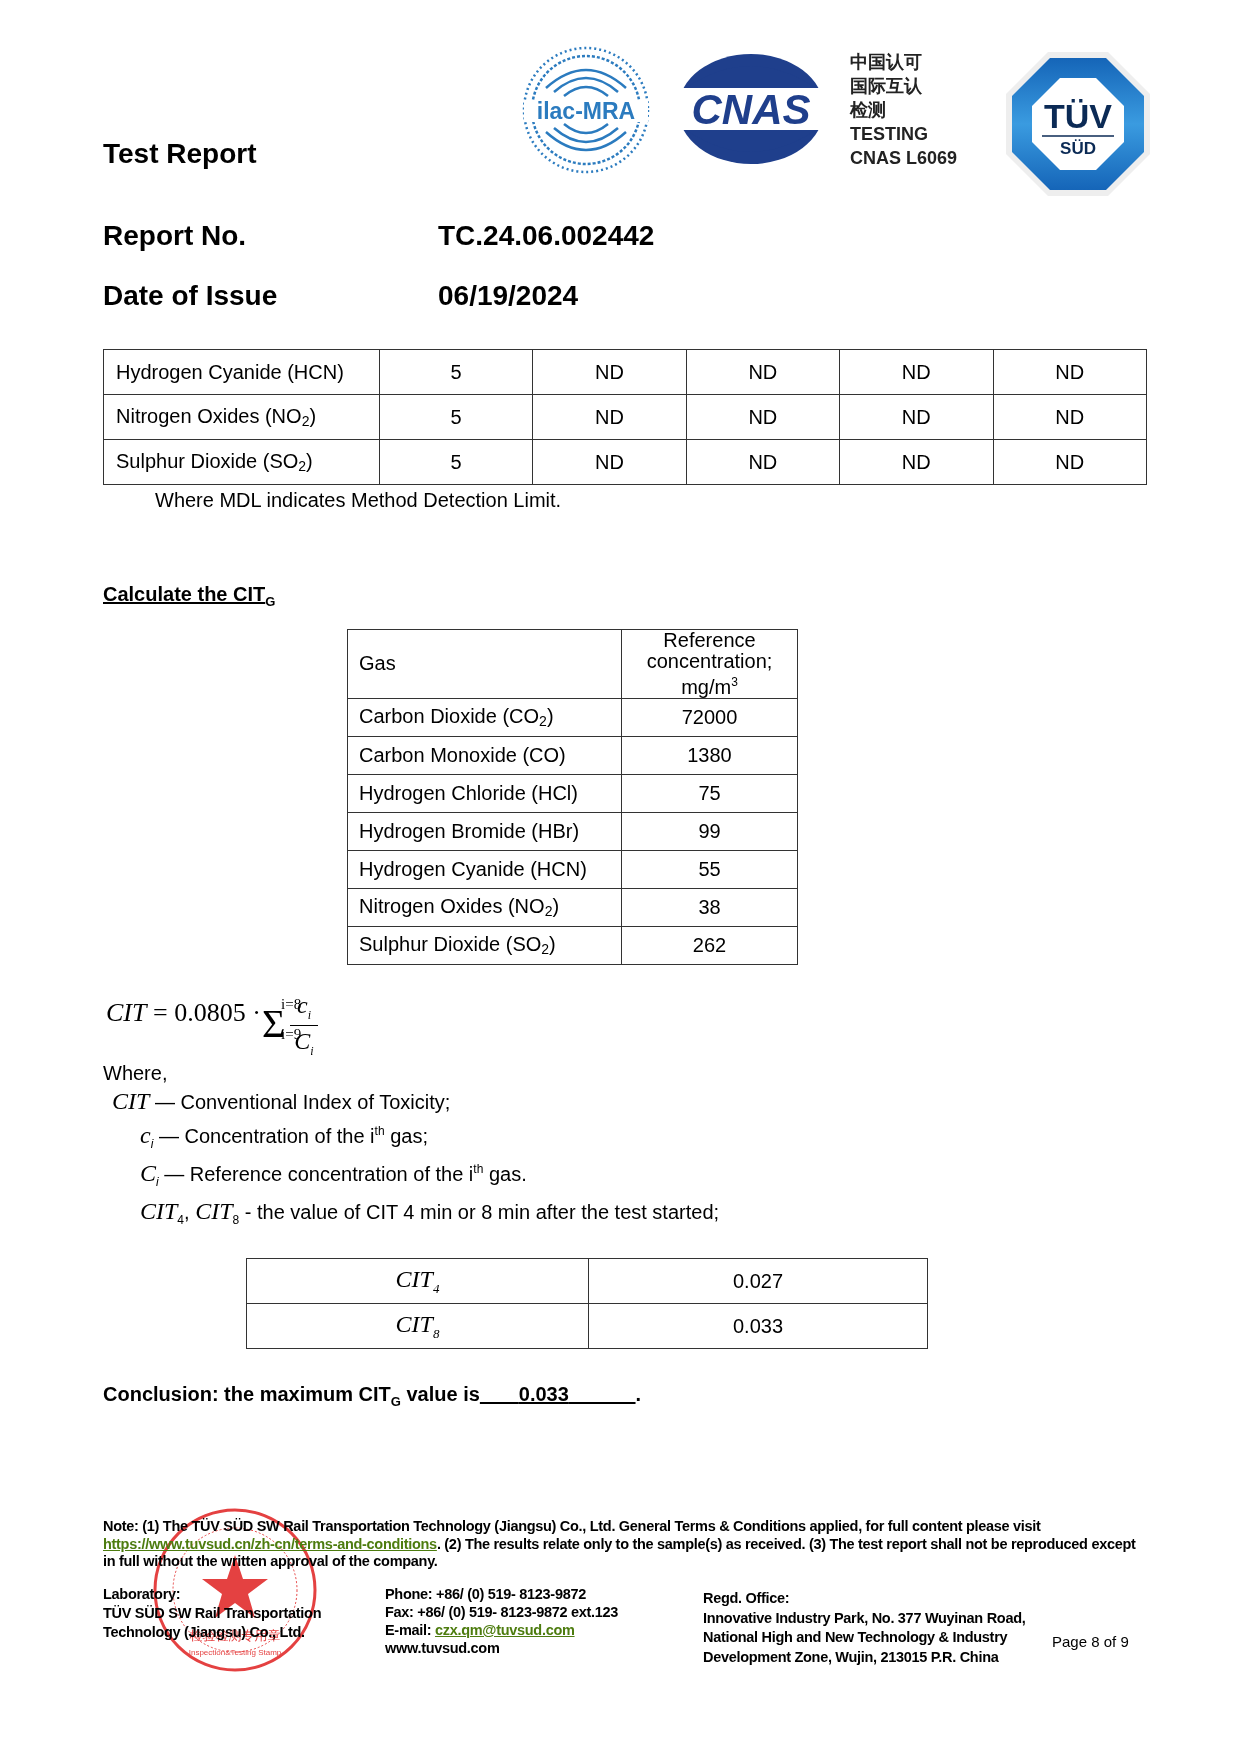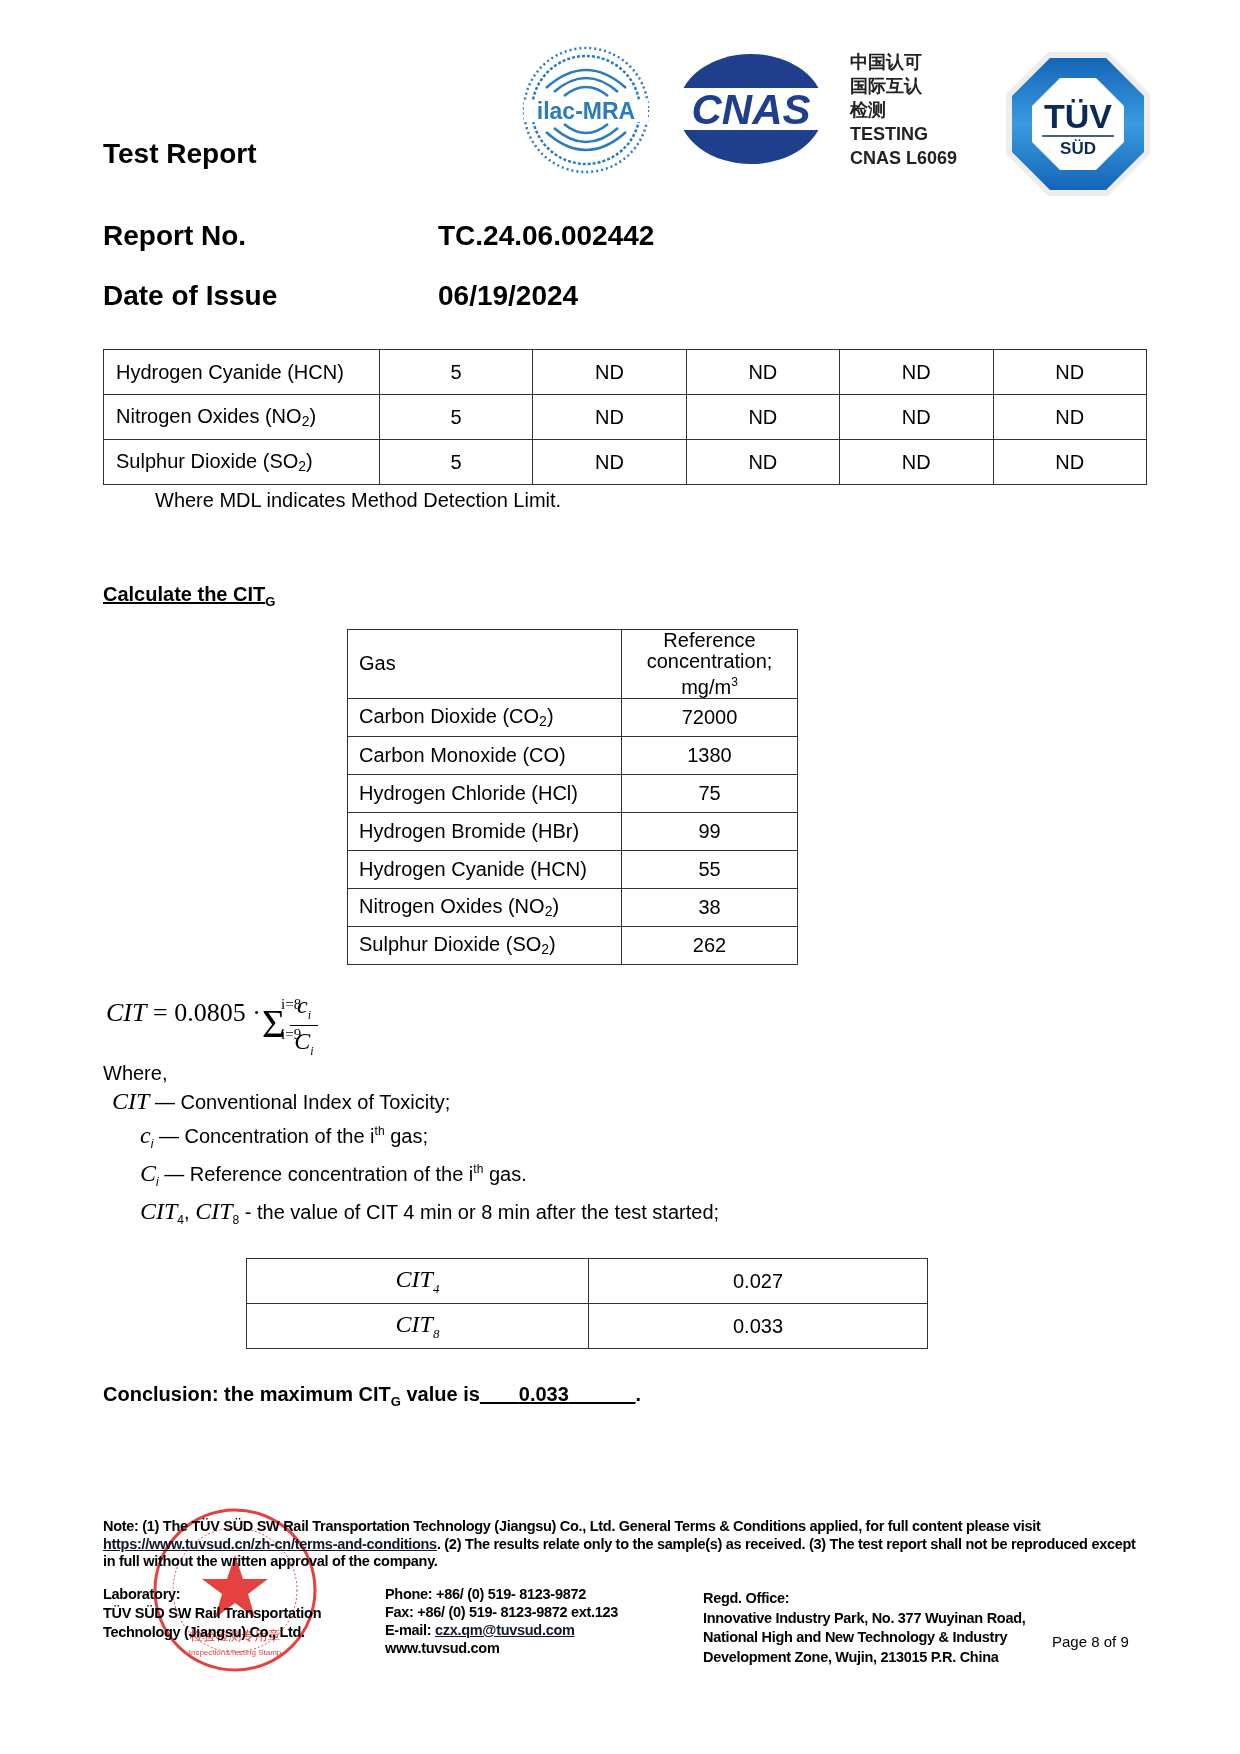--- a/index.html
+++ b/index.html
@@ -60,21 +60,21 @@
   .t3 td { height: 44px; text-align: center; }
   .t3 td.sym { width: 341px; font-family: "Liberation Serif", serif; font-style: italic; font-size: 24px; }
   .t3 td.sym sub { font-size: 13px; }
 
   .concl { left: 103px; top: 1374px; font-size: 20px; font-weight: bold; margin-top: 9px; }
   .concl sub { font-size: 13px; }
   .concl .blank { text-decoration: underline; white-space: pre; }
 
   
   .fnote { left: 103px; top: 1518px; width: 1040px; font-size: 14.5px; font-weight: bold; line-height: 17.5px; font-stretch: condensed; letter-spacing: -0.3px; }
-  a.link { color: #0f172a; text-decoration: underline; }
+  a.link { color: #4d7c0f; text-decoration: underline; }
   .lab { left: 103px; top: 1585px; font-size: 14.5px; font-weight: bold; line-height: 19px; letter-spacing: -0.3px; }
   .contact { left: 385px; top: 1585px; font-size: 14.5px; font-weight: bold; line-height: 18px; letter-spacing: -0.3px; }
   .regd { left: 703px; top: 1589px; font-size: 14.5px; font-weight: bold; line-height: 19.5px; letter-spacing: -0.3px; }
   .page { left: 1052px; top: 1633px; font-size: 15px; }
   .stamp { left: 150px; top: 1505px; width: 170px; height: 170px; opacity: 0.85; }
 </style>
 </head>
 <body>
 
 <div class="abs title">Test Report</div>

